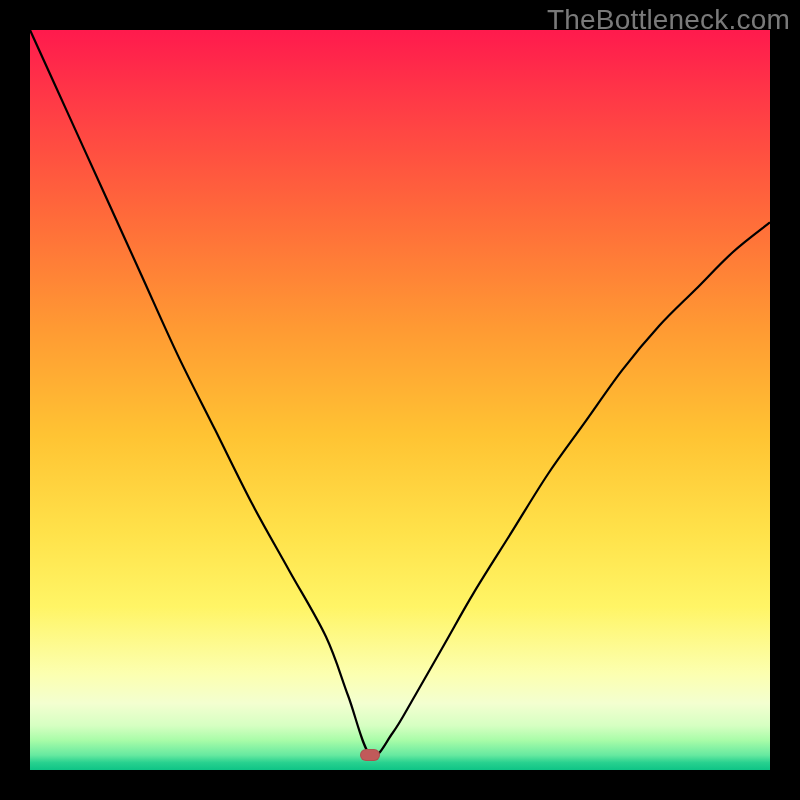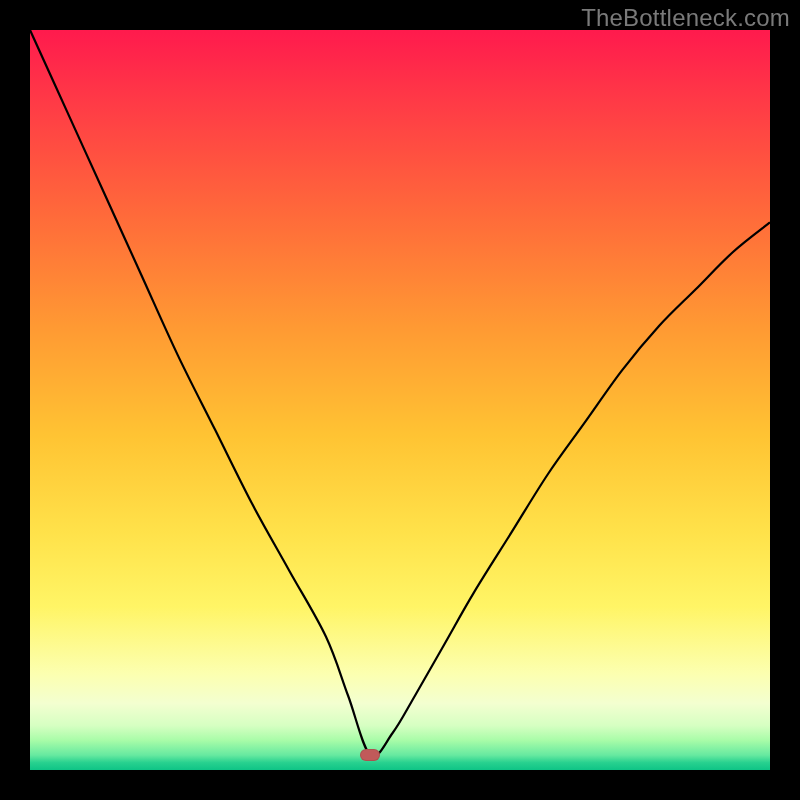--- a/index.html
+++ b/index.html
@@ -40,21 +40,21 @@
       #66e9a0 98%,
       #28d18f 99%,
       #0ec486 100%
     );
   }
   .watermark {
     position: absolute;
     top: 4px;
     right: 10px;
     color: #7a7a7a;
-    font-size: 24px;
+    font-size: 28px;
     font-weight: 500;
     letter-spacing: 0.2px;
     user-select: none;
   }
   svg.curve {
     position: absolute;
     left: 0;
     top: 0;
     width: 740px;
     height: 740px;

